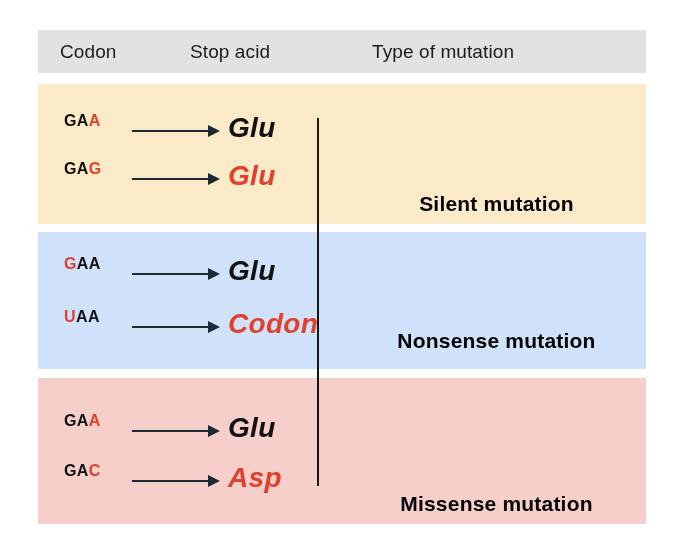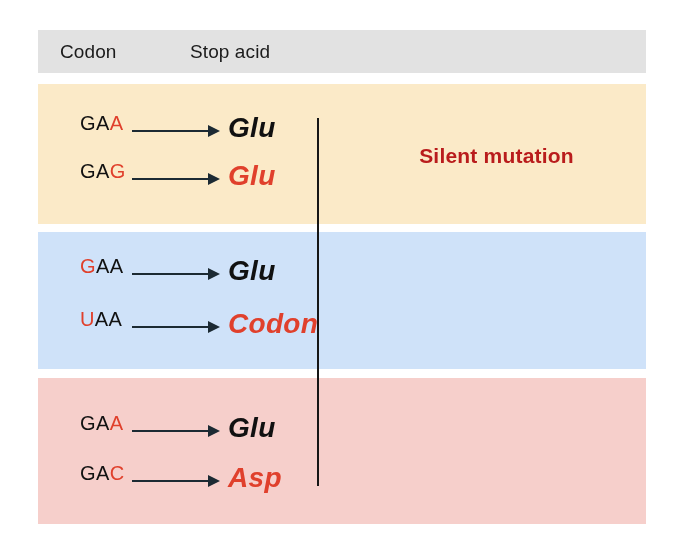--- a/index.html
+++ b/index.html
@@ -66,40 +66,41 @@
   }
 
   
   .type-label {
     position: absolute;
     left: 347px;
     width: 299px;
     text-align: center;
     font-size: 21px;
     font-weight: 700;
-    color: #b91c1c;
+    color: #000000;
     letter-spacing: 0.2px;
     white-space: nowrap;
+    margin-top: 48px;
   }
   .type-silent   { top: 144px; }
   .type-nonsense { top: 281px; }
   .type-missense { top: 444px; }
 
   
   .row {
     position: absolute;
     left: 64px;
     height: 30px;
   }
   .codon {
     position: absolute;
-    left: 16px;
+    left: 0;
     top: 0;
-    font-size: 20px;
-    font-weight: 400;
+    font-size: 16px;
+    font-weight: 700;
     color: #111111;
     letter-spacing: 0.4px;
     white-space: nowrap;
   }
   .codon .mut { color: #e0402c; }
 
   .arrow {
     position: absolute;
     left: 68px;
     top: 13px;
@@ -147,28 +148,31 @@
   .row-6 { top: 462px; }
 </style>
 </head>
 <body>
 
 <div id="figure">
 
   <div class="header-band"></div>
   <div class="header-label header-codon">Codon</div>
   <div class="header-label header-amino">Stop acid</div>
+  <div class="header-label header-type">Type of mutation</div>
 
   <div class="band band-silent"></div>
   <div class="band band-nonsense"></div>
   <div class="band band-missense"></div>
 
   <div class="divider"></div>
 
   <div class="type-label type-silent">Silent mutation</div>
+  <div class="type-label type-nonsense">Nonsense mutation</div>
+  <div class="type-label type-missense">Missense mutation</div>
 
   <div class="row row-1">
     <div class="codon">
       <span>GA</span><span class="mut">A</span><span></span>
     </div>
     <div class="arrow">
       <div class="shaft"></div>
       <div class="head"></div>
     </div>
     <div class="amino">Glu</div>

